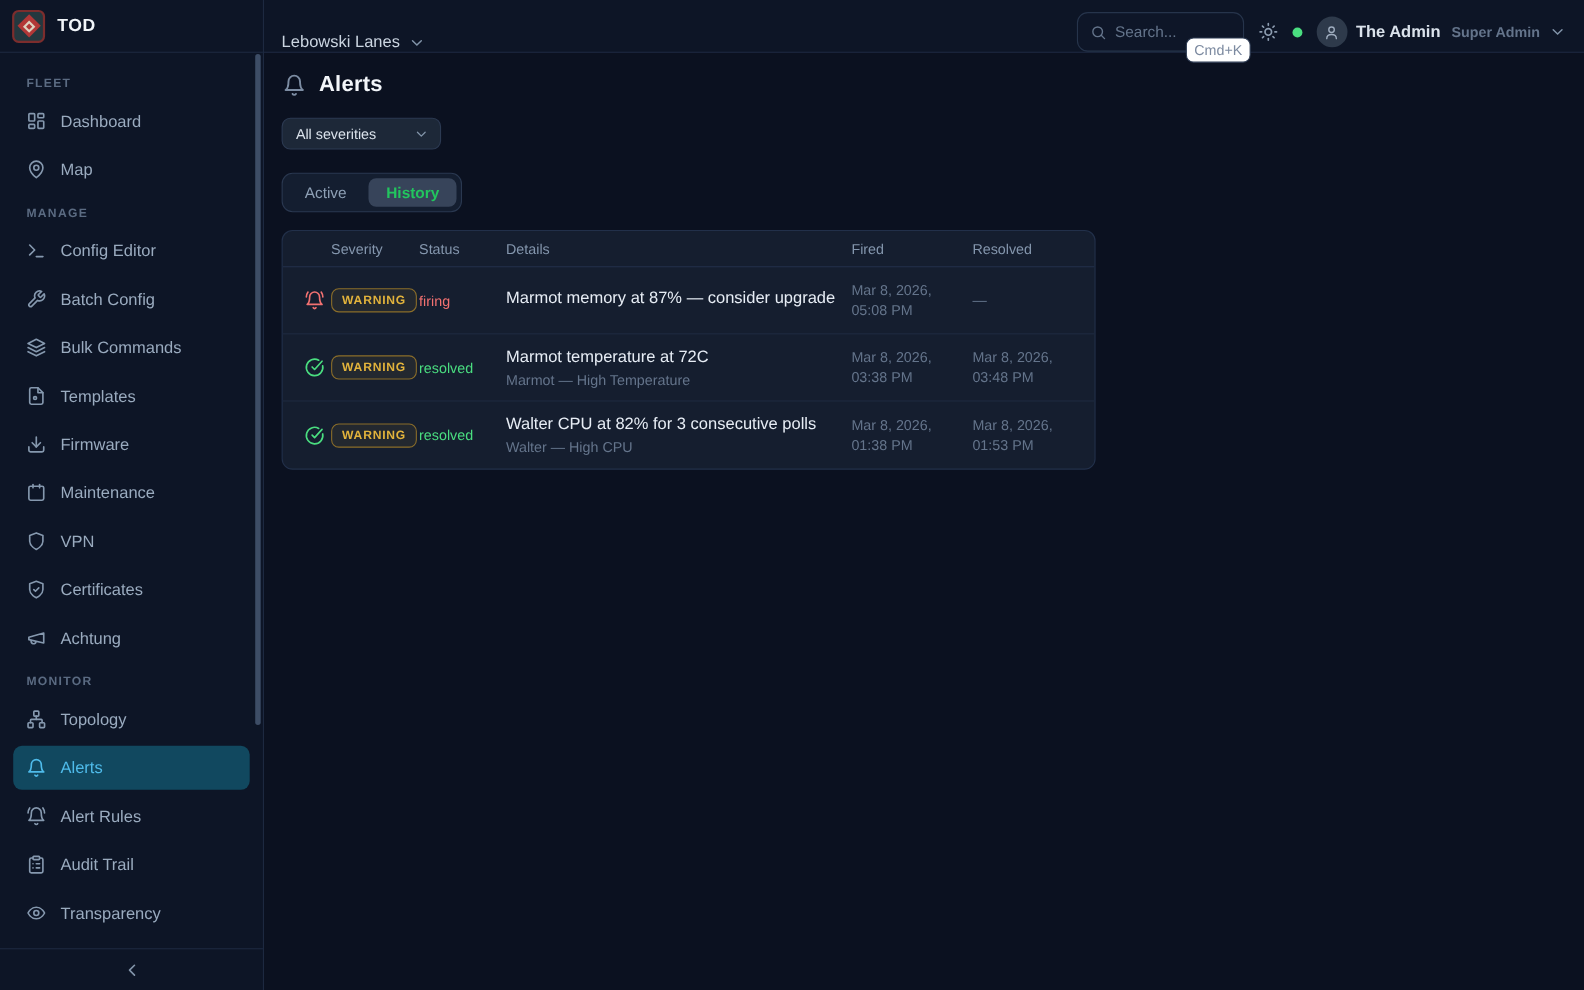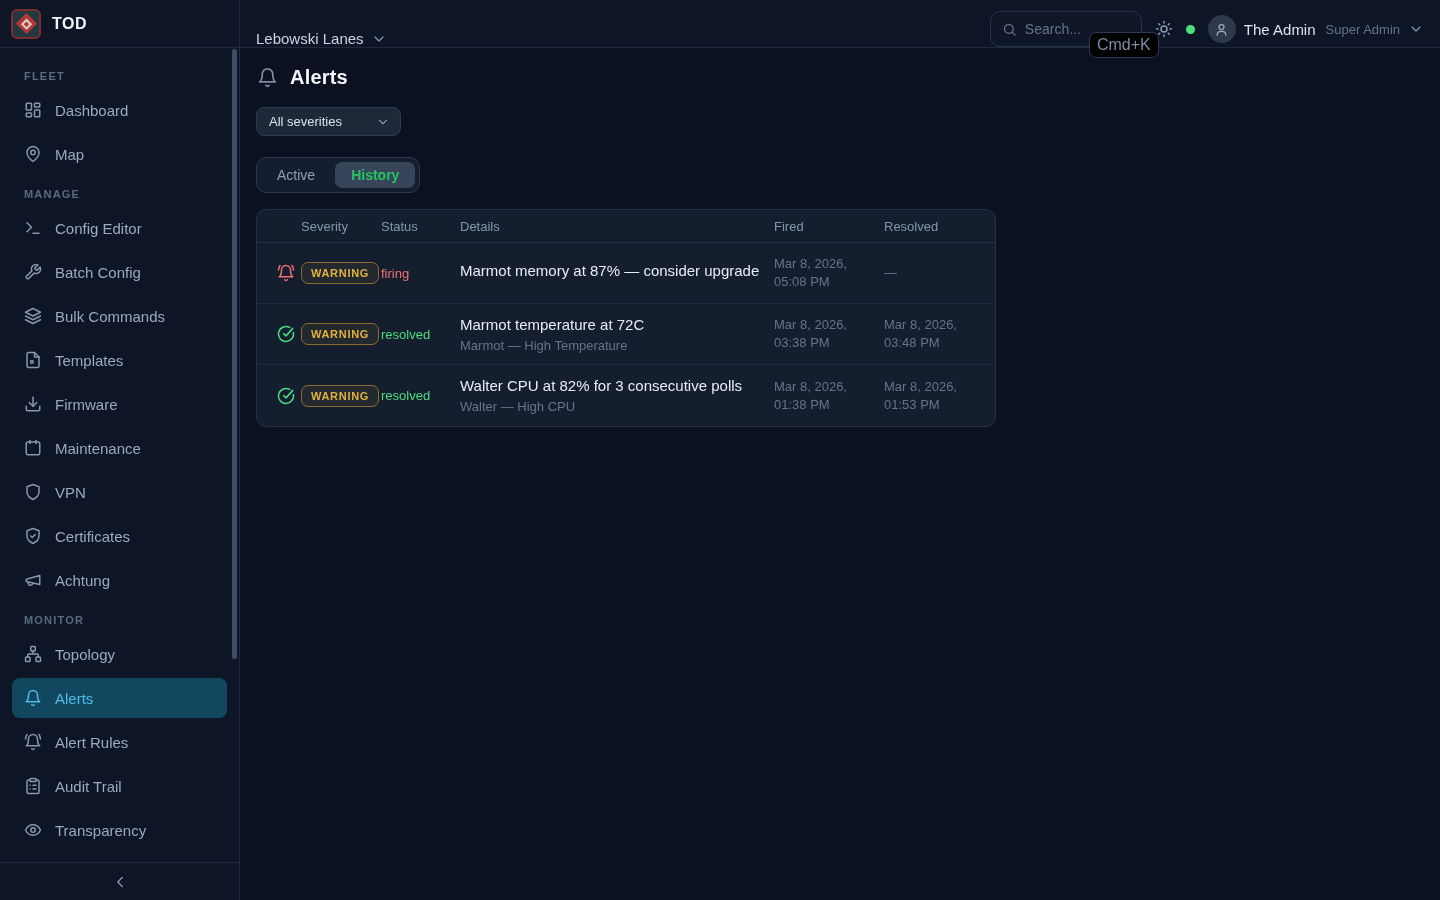--- a/index.html
+++ b/index.html
@@ -71,32 +71,32 @@
 
   .topbar-right { display:flex; align-items:center; gap:13px; }
   .searchbox {
     width:152px; height:36px; border:1px solid #26344b; border-radius:10px;
     display:flex; align-items:center; gap:8px; padding:0 8px 0 11px;
     background:#0e1628; cursor:text;
   }
   .search-icon { color:#64748b; width:15px; height:15px; }
   .search-ph { font-size:14px; color:#64748b; flex:1; }
   .kbd {
-    font-size:16px; color:#7c8aa0; border:1px solid #2c3a52; border-radius:7px;
-    padding:3px 7px; background:#000000; white-space:nowrap;margin-top:32px;
+    font-size:13px; color:#7c8aa0; border:1px solid #2c3a52; border-radius:7px;
+    padding:3px 7px; background:#ffffff; white-space:nowrap;margin-top:32px;
   }
   .sun-btn { color:#8c9cb0; width:18px; height:18px; cursor:pointer; }
   .status-dot { width:9px; height:9px; border-radius:50%; background:#4ade80; }
   .avatar {
     width:28px; height:28px; border-radius:50%; background:#2e3a4b;
     display:flex; align-items:center; justify-content:center; color:#9fadbf;
   }
   .user-name { font-size:15px; color:#dbe3ec; }
   .user-role { font-size:13px; color:#64748b; margin-left:2px; }
-  .user-menu { display:flex; align-items:center; gap:8px; cursor:pointer; }
+  .user-menu { display:flex; align-items:center; gap:8px; cursor:pointer;font-weight:bold; }
 
   .content { padding:16px; flex:1 1 auto; }
   .page-title-row { display:flex; align-items:center; gap:12px; padding:2px 0 0 1px; }
   .title-bell { color:#7d8da3; width:21px; height:21px; }
   .page-title { font-size:20px; font-weight:700; color:#f3f6fa; letter-spacing:.2px; }
 
   .severity-select {
     margin-top:18px; width:145px; height:29px;
     background:#1d2838; border:1px solid #2c3a52; border-radius:8px;
     display:flex; align-items:center; justify-content:space-between;

